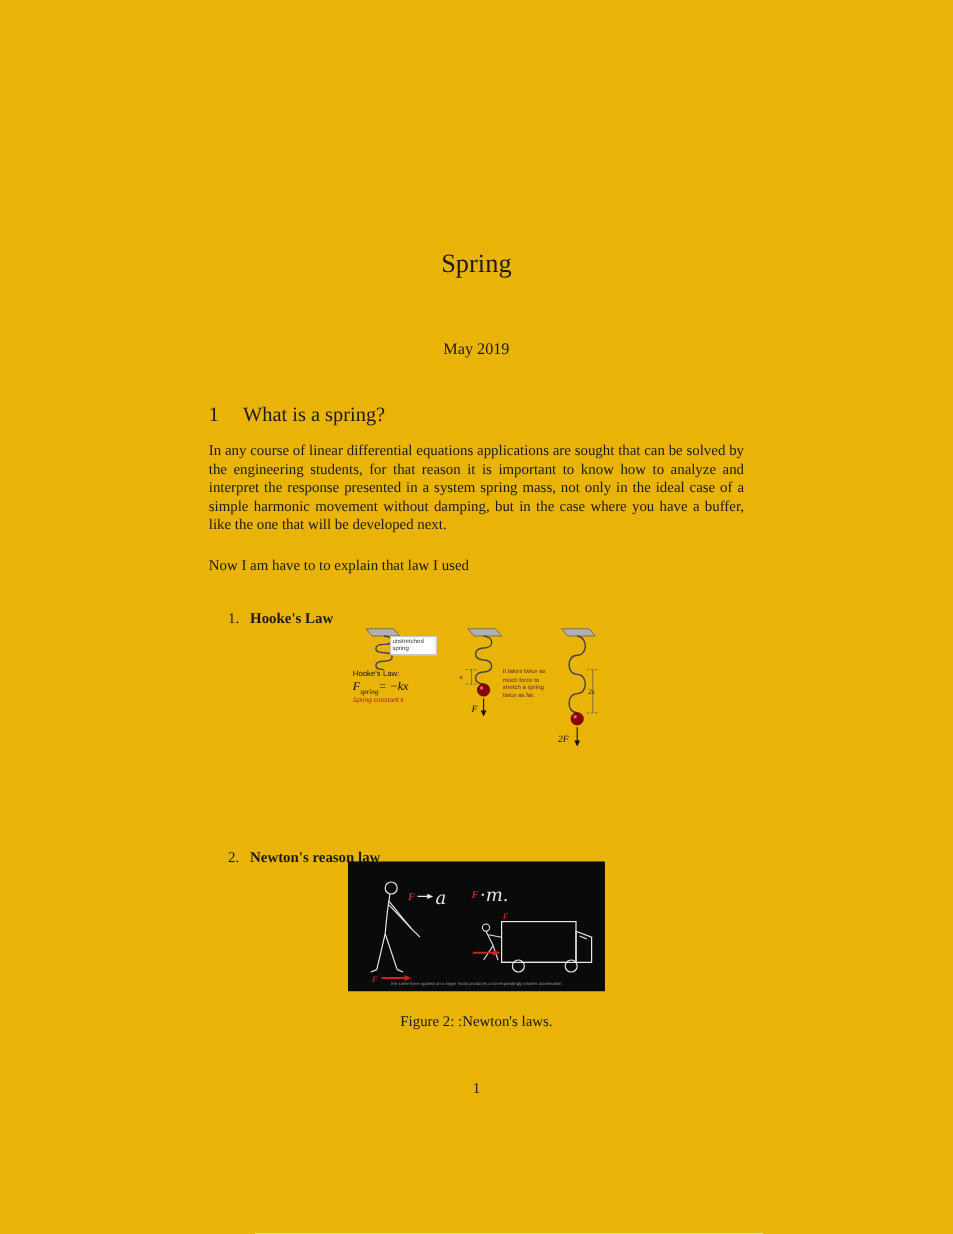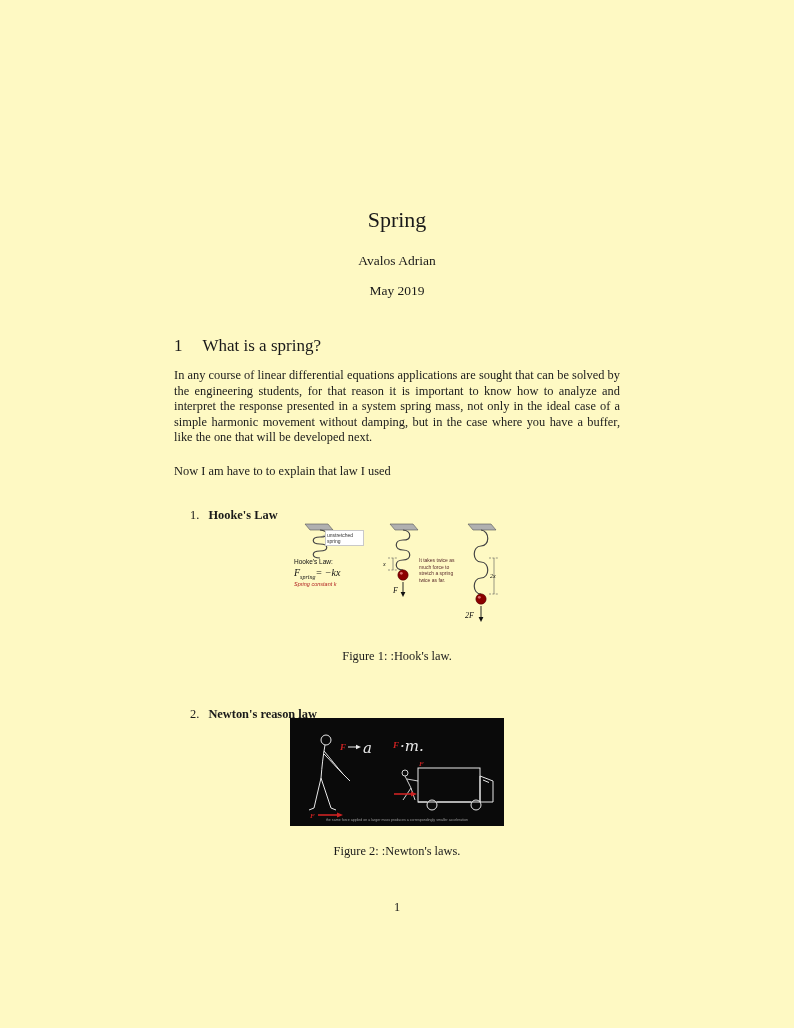--- a/index.html
+++ b/index.html
@@ -1,19 +1,19 @@
 <!DOCTYPE html>
 <html><head>
 <meta charset="utf-8">
 <style>
   html,body{margin:0;padding:0;background:#ffffff;}
   .page{
     position:relative;
     width:794px;height:1028px;
-    background:#fef9c3;
+    background:#eab308;
     font-family:"Liberation Serif", serif;
     color:#1a1a1a;
     overflow:hidden;
   }
   .doc-title{
     position:absolute;top:207px;left:0;width:100%;
     text-align:center;font-size:22px;font-weight:normal;margin:0;
   }
   .doc-author{
     position:absolute;top:253px;left:0;width:100%;
@@ -88,21 +88,20 @@
     background:#0a0a0a;
   }
   .fig2 svg{position:absolute;top:0;left:0;}
 </style>
 </head>
 <body>
 
 <div class="page">
 
   <h1 class="doc-title">Spring</h1>
-  <div class="doc-author">Avalos Adrian</div>
   <div class="doc-date">May 2019</div>
 
   <div class="section-heading">
     <span class="sec-num">1</span>
     <span class="sec-title">What is a spring?</span>
   </div>
 
   <p class="body-par">In any course of linear differential equations applications are sought that can be solved by the engineering students, for that reason it is important to know how to analyze and interpret the response presented in a system spring mass, not only in the ideal case of a simple harmonic movement without damping, but in the case where you have a buffer, like the one that will be developed next.</p>
   <p class="body-par2">Now I am have to to explain that law I used</p>
 
@@ -153,21 +152,20 @@
 
     <div class="fig1-hookes">
       <div class="hl-title">Hooke's Law:</div>
       <div class="hl-formula"><span>F</span><sub>spring</sub><span>= −kx</span></div>
       <div class="hl-const">Spring constant k</div>
     </div>
 
     <div class="fig1-note">It takes twice as much force to stretch a spring twice as far.</div>
   </div>
 
-  <div class="figure-caption cap1">Figure 1: :Hook's law.</div>
 
   <div class="list-item li2">
     <span class="li-num">2.</span>
     <span class="li-label">Newton's reason law</span>
   </div>
 
   <div class="fig2">
     <svg width="214" height="108" viewBox="0 0 214 108">
       <rect x="0" y="0" width="214" height="108" fill="#0a0a0a"></rect>
 

